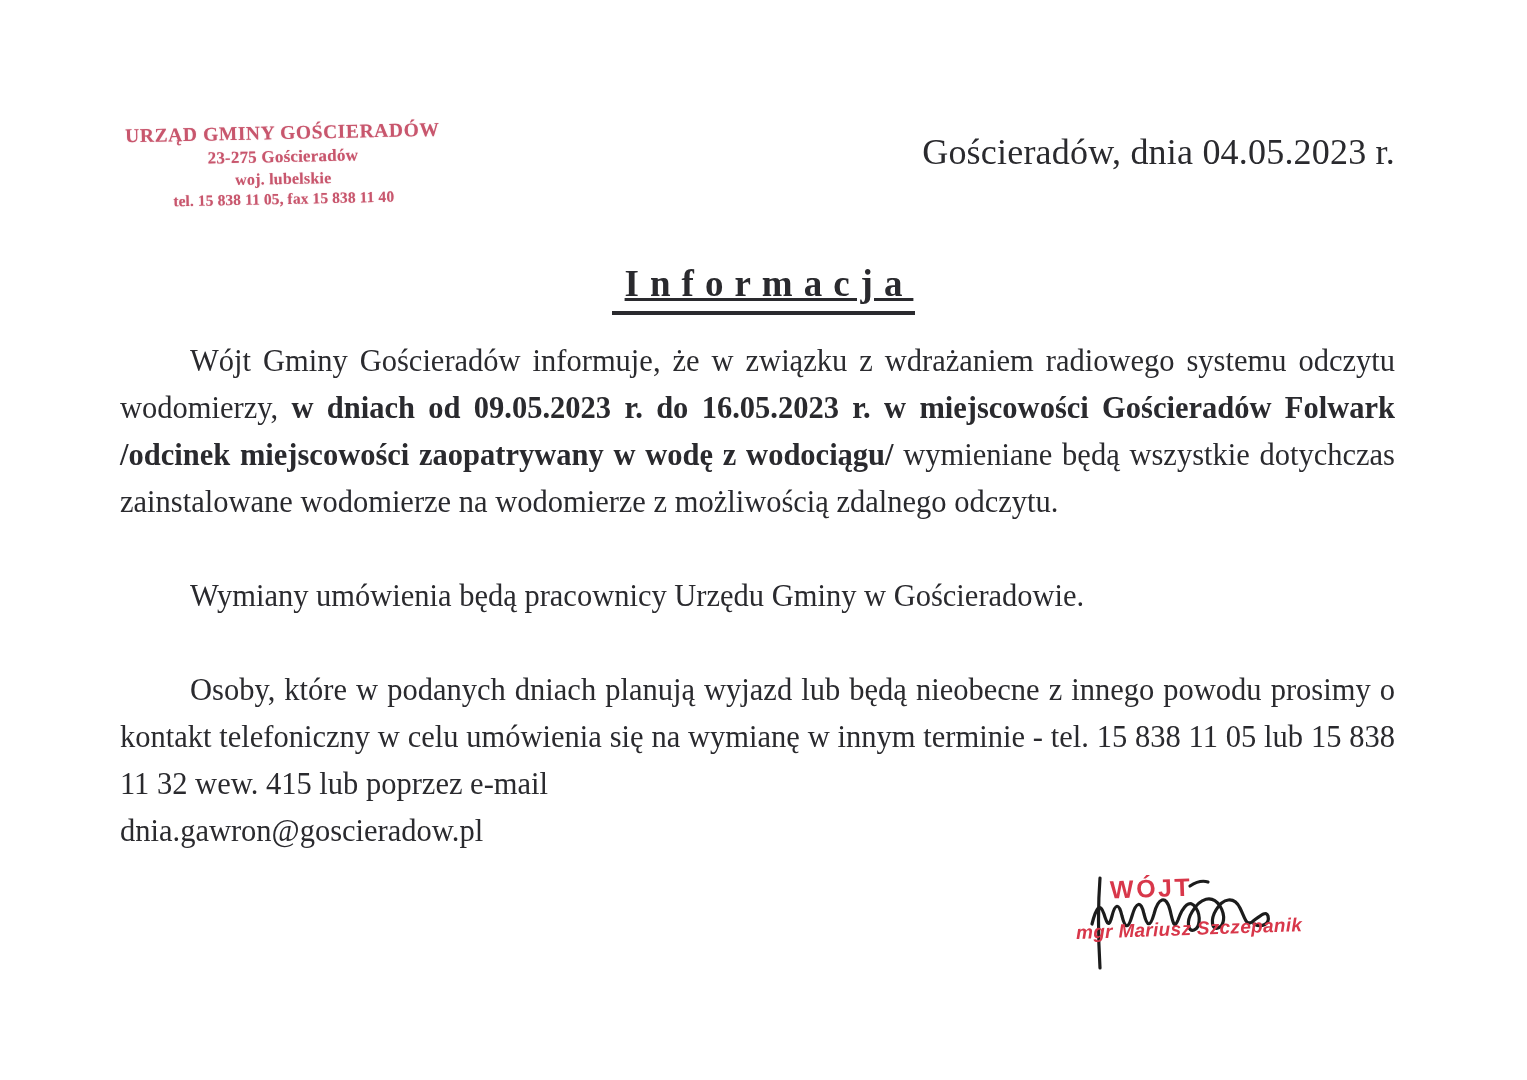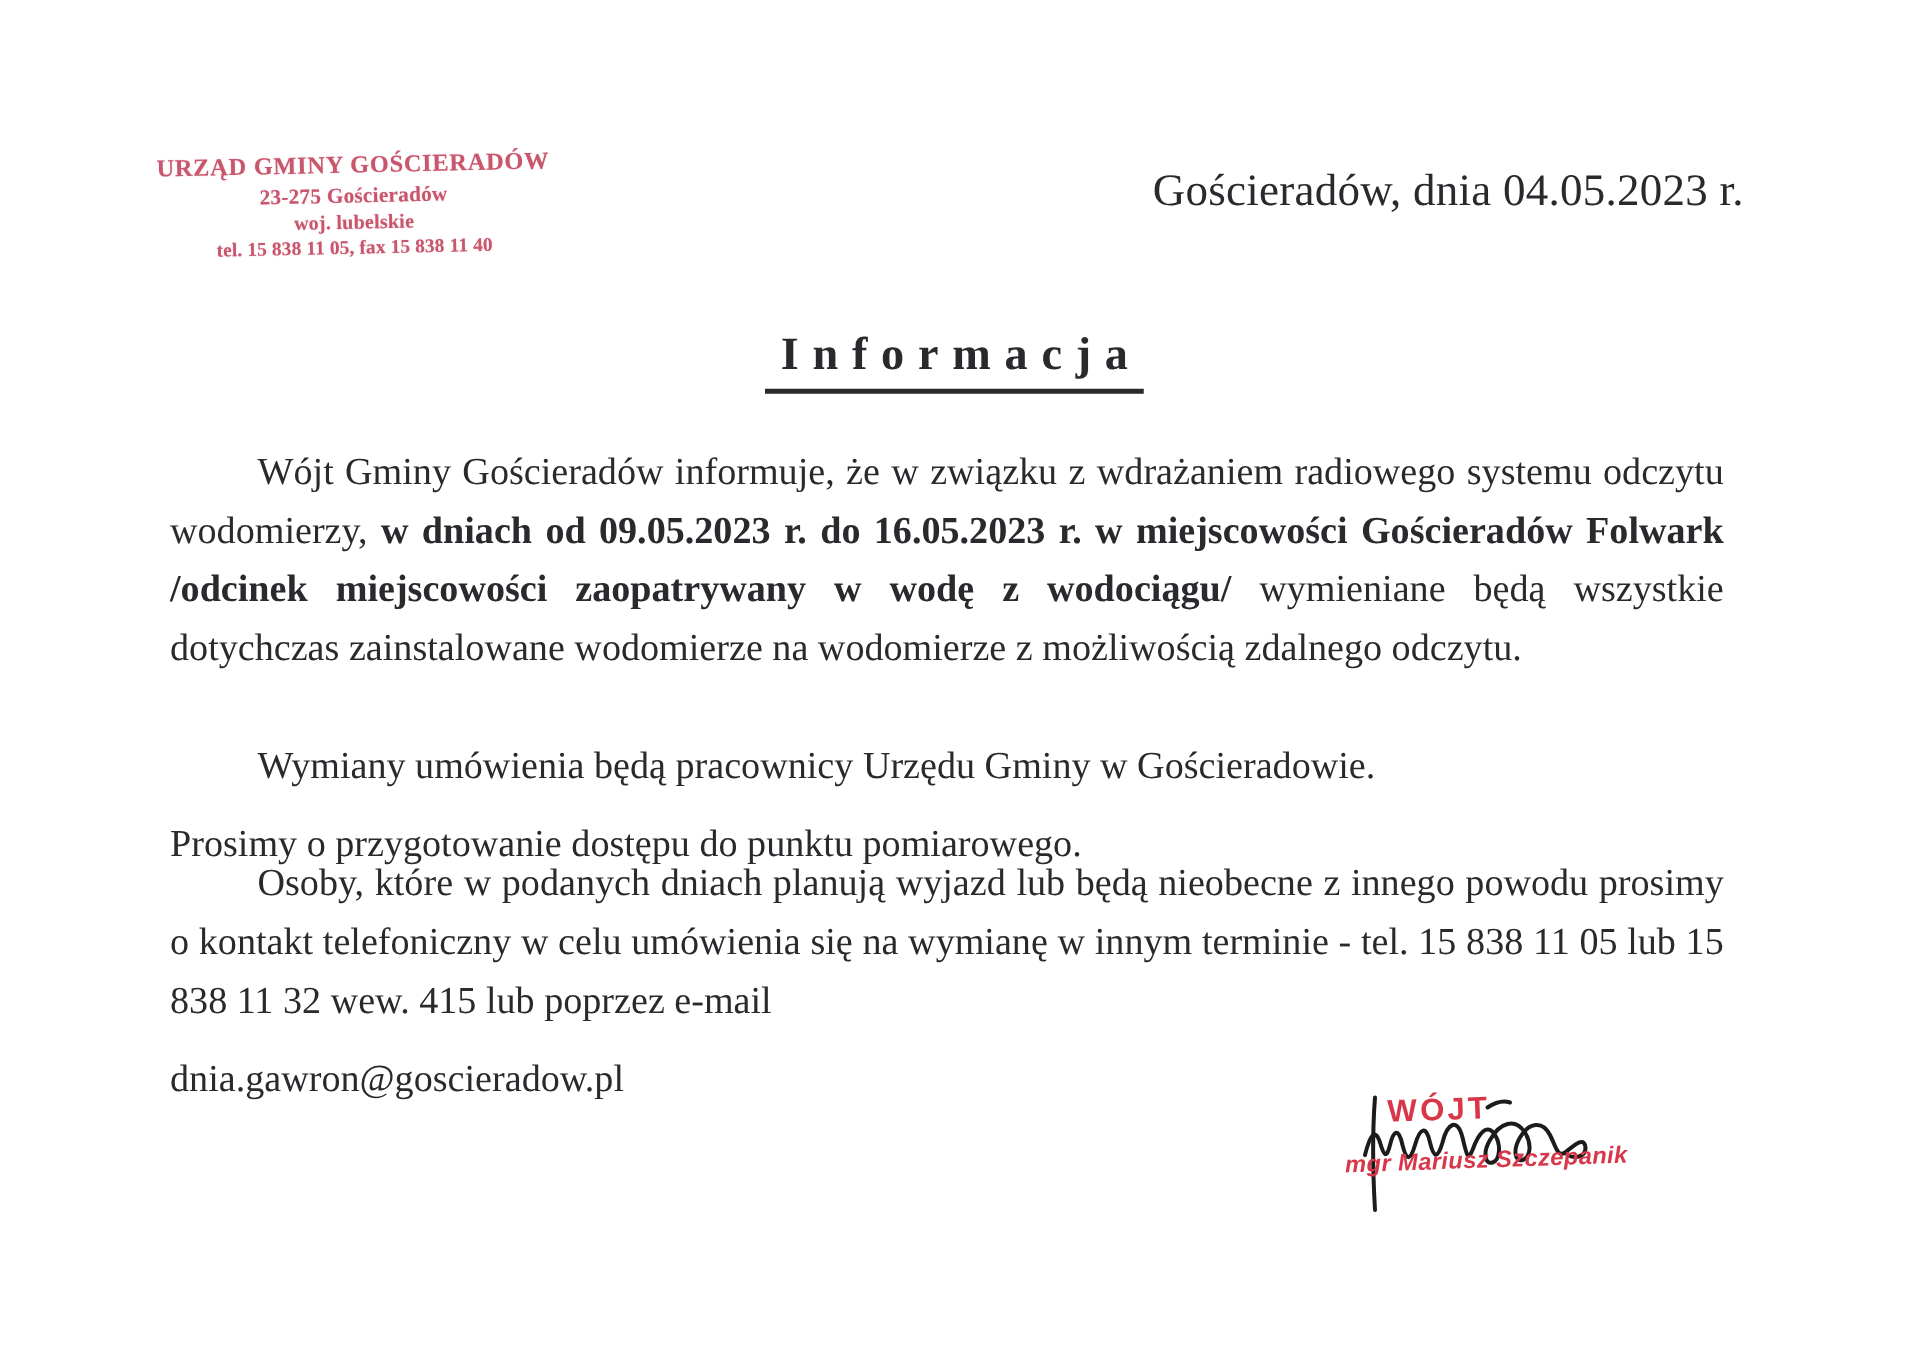--- a/index.html
+++ b/index.html
@@ -71,38 +71,39 @@
     text-align: center;
   }
   .doc-title .title-text {
     display: inline-block;
     font-size: 37px;
     font-weight: bold;
     letter-spacing: 11px;
     padding: 0 2px 6px 2px;
     border-bottom: 4px solid #2a2a2e;
     text-indent: 11px;
+    text-decoration: underline;
   }
 
   
   .body-block {
     position: absolute;
     left: 120px;
     width: 1275px;
     font-size: 30.5px;
     line-height: 47px;
     text-align: justify;
     text-justify: inter-word;
   }
   #para-1 { top: 338px; }
   #para-2 { top: 573px; }
   #para-3 { top: 667px; }
 
   .body-block p {
-    margin: 16px;
+    margin: 0;
     text-align: justify;
   }
   .indent { text-indent: 70px; }
   b, .bold { font-weight: bold; }
 
   
   .body-block p:last-child { text-align-last: left; }
   .body-block p { text-align-last: left; }
 
   
@@ -164,21 +165,20 @@
   <div class="doc-title">
     <span class="title-text">Informacja</span>
   </div>
 
   <div class="body-block" id="para-1">
     <p class="indent"><span>Wójt Gminy Gościeradów informuje, że w związku z wdrażaniem radiowego systemu odczytu wodomierzy, </span><b>w dniach od 09.05.2023 r. do 16.05.2023 r. w miejscowości   Gościeradów Folwark /odcinek miejscowości zaopatrywany w wodę z wodociągu/</b><span> wymieniane będą wszystkie dotychczas zainstalowane wodomierze na wodomierze z możliwością zdalnego odczytu.</span></p>
   </div>
 
   <div class="body-block" id="para-2">
     <p class="indent">Wymiany umówienia będą pracownicy Urzędu Gminy w Gościeradowie.</p>
-    <p>Prosimy o przygotowanie dostępu do punktu pomiarowego.</p>
   </div>
 
   <div class="body-block" id="para-3">
     <p class="indent">Osoby,  które w podanych dniach planują wyjazd lub będą nieobecne z innego powodu prosimy o kontakt telefoniczny w celu umówienia się na wymianę w innym terminie - tel. 15 838 11 05 lub 15 838 11 32 wew. 415 lub poprzez e-mail</p>
     <p>dnia.gawron@goscieradow.pl</p>
   </div>
 
   <div class="signature-block">
     <svg class="sig-ink" viewBox="0 0 240 110" aria-hidden="true">
       <g fill="none" stroke="#1c1c1c" stroke-width="3.2" stroke-linecap="round" stroke-linejoin="round">

